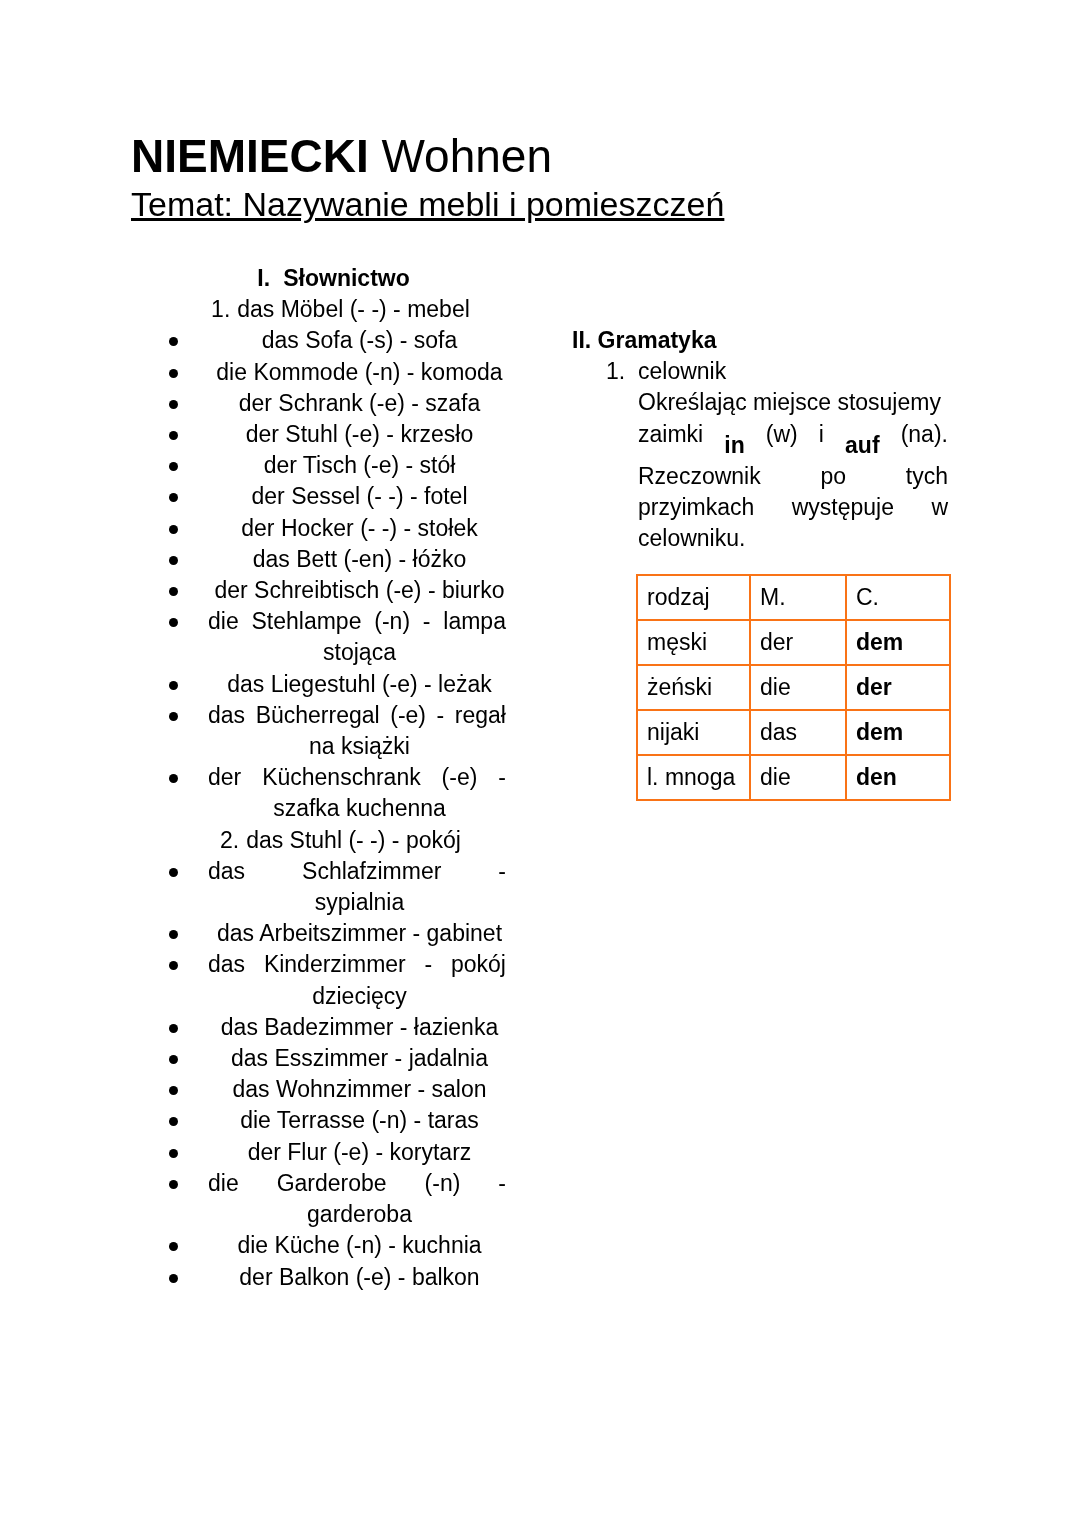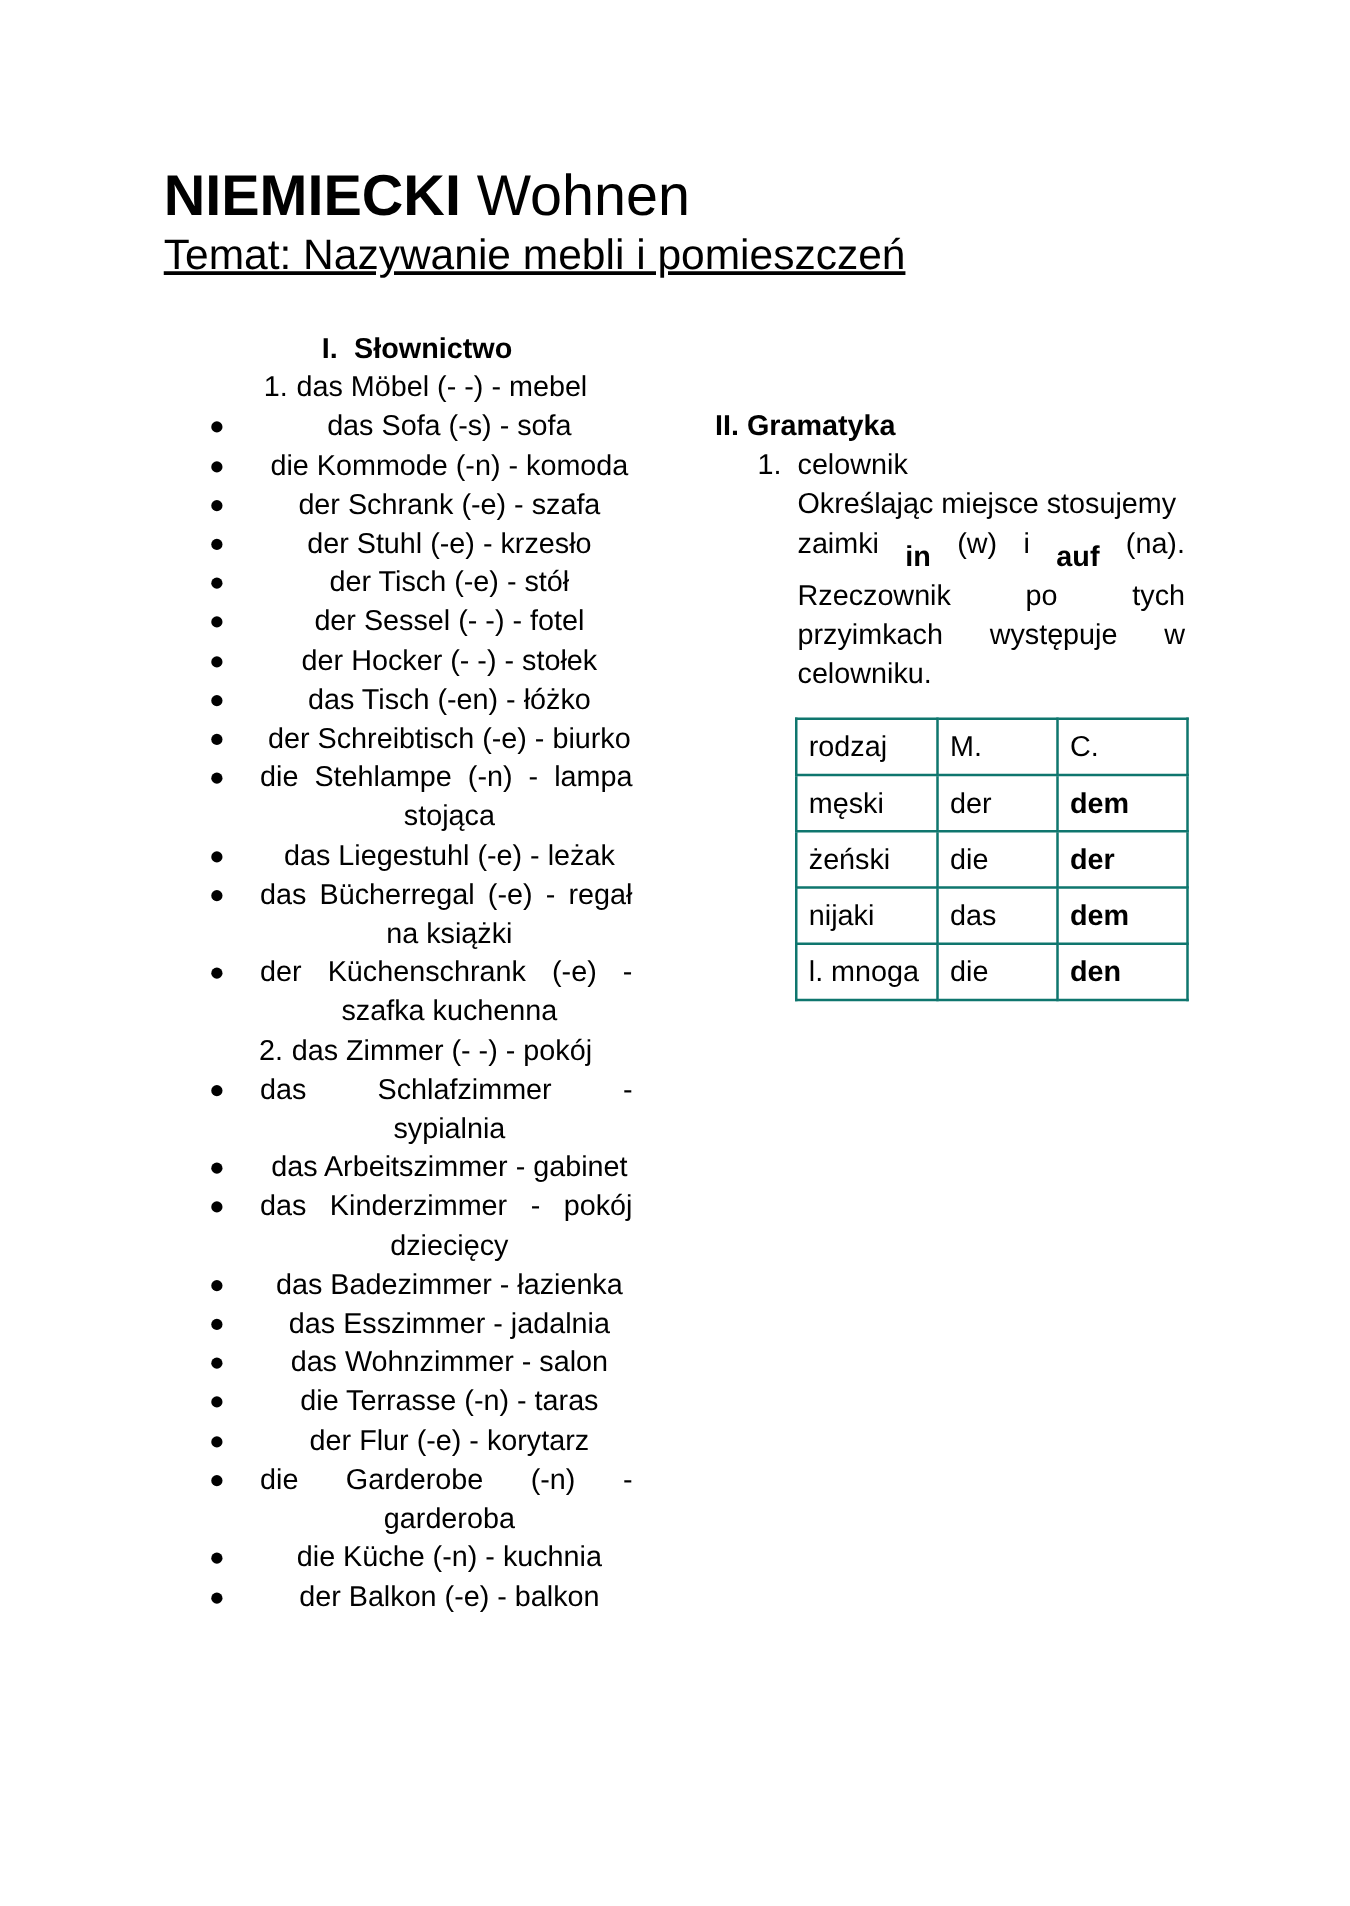--- a/index.html
+++ b/index.html
@@ -33,21 +33,21 @@
     .r-num { padding-left: 34px; }
     .r-num .num { display: inline-block; width: 32px; }
     .para { padding-left: 66px; width: 310px; }
     .para .jline { display: flex; justify-content: space-between; font-size: 23px; line-height: 31.2px; white-space: nowrap; }
     .para .jline b { font-weight: bold; margin-top: 11px; }
     table.grammar {
       position: absolute; left: 636px; top: 574px;
       border-collapse: collapse; font-size: 23px;
     }
     table.grammar td {
-      border: 2px solid #0f766e; height: 43px; padding: 0 9px; vertical-align: middle; white-space: nowrap;
+      border: 2px solid #f97316; height: 43px; padding: 0 9px; vertical-align: middle; white-space: nowrap;
     }
     table.grammar td.c0 { width: 93px; }
     table.grammar td.c1 { width: 76px; }
     table.grammar td.c2 { width: 84px; }
     table.grammar td.bold { font-weight: bold; }
   </style>
 </head>
 <body>
 
 <h1 class="title"><span>NIEMIECKI</span> <span class="it">Wohnen</span></h1>
@@ -59,21 +59,21 @@
   <div class="line num-item"><span class="num">1.</span><span>das Möbel (- -) - mebel</span></div>
 
   <div>
     <div class="line bullet-item"><span class="dot"></span><span>das Sofa (-s) - sofa</span></div>
     <div class="line bullet-item"><span class="dot"></span><span>die Kommode (-n) - komoda</span></div>
     <div class="line bullet-item"><span class="dot"></span><span>der Schrank (-e) - szafa</span></div>
     <div class="line bullet-item"><span class="dot"></span><span>der Stuhl (-e) - krzesło</span></div>
     <div class="line bullet-item"><span class="dot"></span><span>der Tisch (-e) - stół</span></div>
     <div class="line bullet-item"><span class="dot"></span><span>der Sessel (- -) - fotel</span></div>
     <div class="line bullet-item"><span class="dot"></span><span>der Hocker (- -) - stołek</span></div>
-    <div class="line bullet-item"><span class="dot"></span><span>das Tisch (-en) - łóżko</span></div>
+    <div class="line bullet-item"><span class="dot"></span><span>das Bett (-en) - łóżko</span></div>
     <div class="line bullet-item"><span class="dot"></span><span>der Schreibtisch (-e) - biurko</span></div>
 
     <div class="bullet-item">
       <span class="dot"></span>
       <div class="line just">
         <span>die</span>
         <span>Stehlampe</span>
         <span>(-n)</span>
         <span>-</span>
         <span>lampa</span>
@@ -100,21 +100,21 @@
       <div class="line just">
         <span>der</span>
         <span>Küchenschrank</span>
         <span>(-e)</span>
         <span>-</span>
       </div>
       <div class="line">szafka kuchenna</div>
     </div>
   </div>
 
-  <div class="line num-item"><span class="num">2.</span><span>das Zimmer (- -) - pokój</span></div>
+  <div class="line num-item"><span class="num">2.</span><span>das Stuhl (- -) - pokój</span></div>
 
   <div>
     <div class="bullet-item">
       <span class="dot"></span>
       <div class="line just">
         <span>das</span>
         <span>Schlafzimmer</span>
         <span>-</span>
       </div>
       <div class="line">sypialnia</div>

